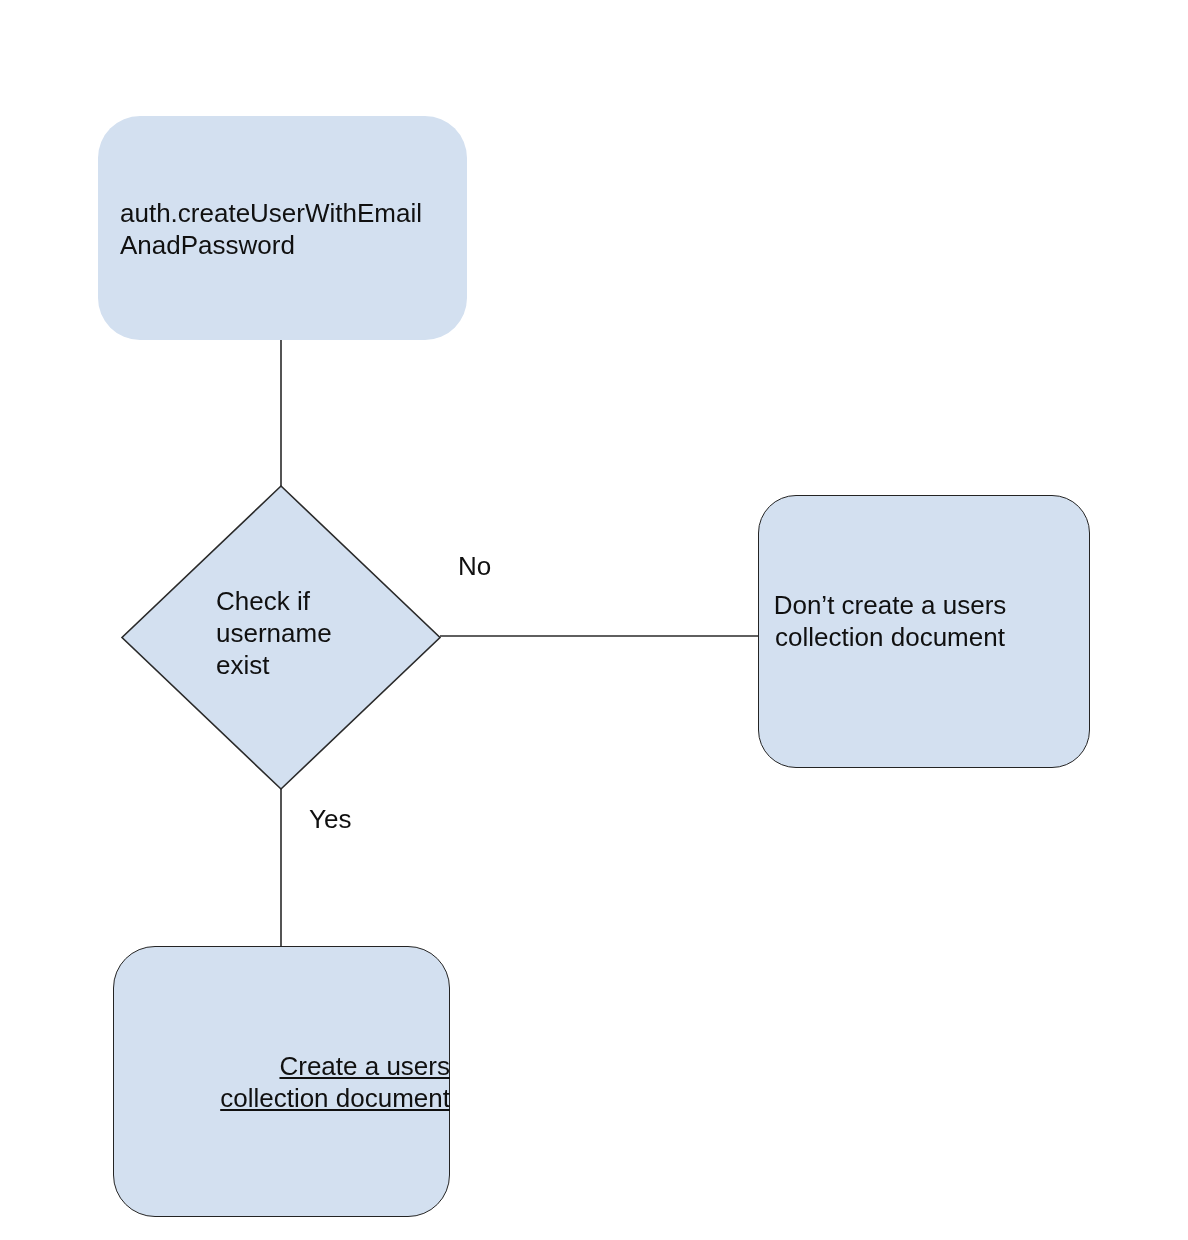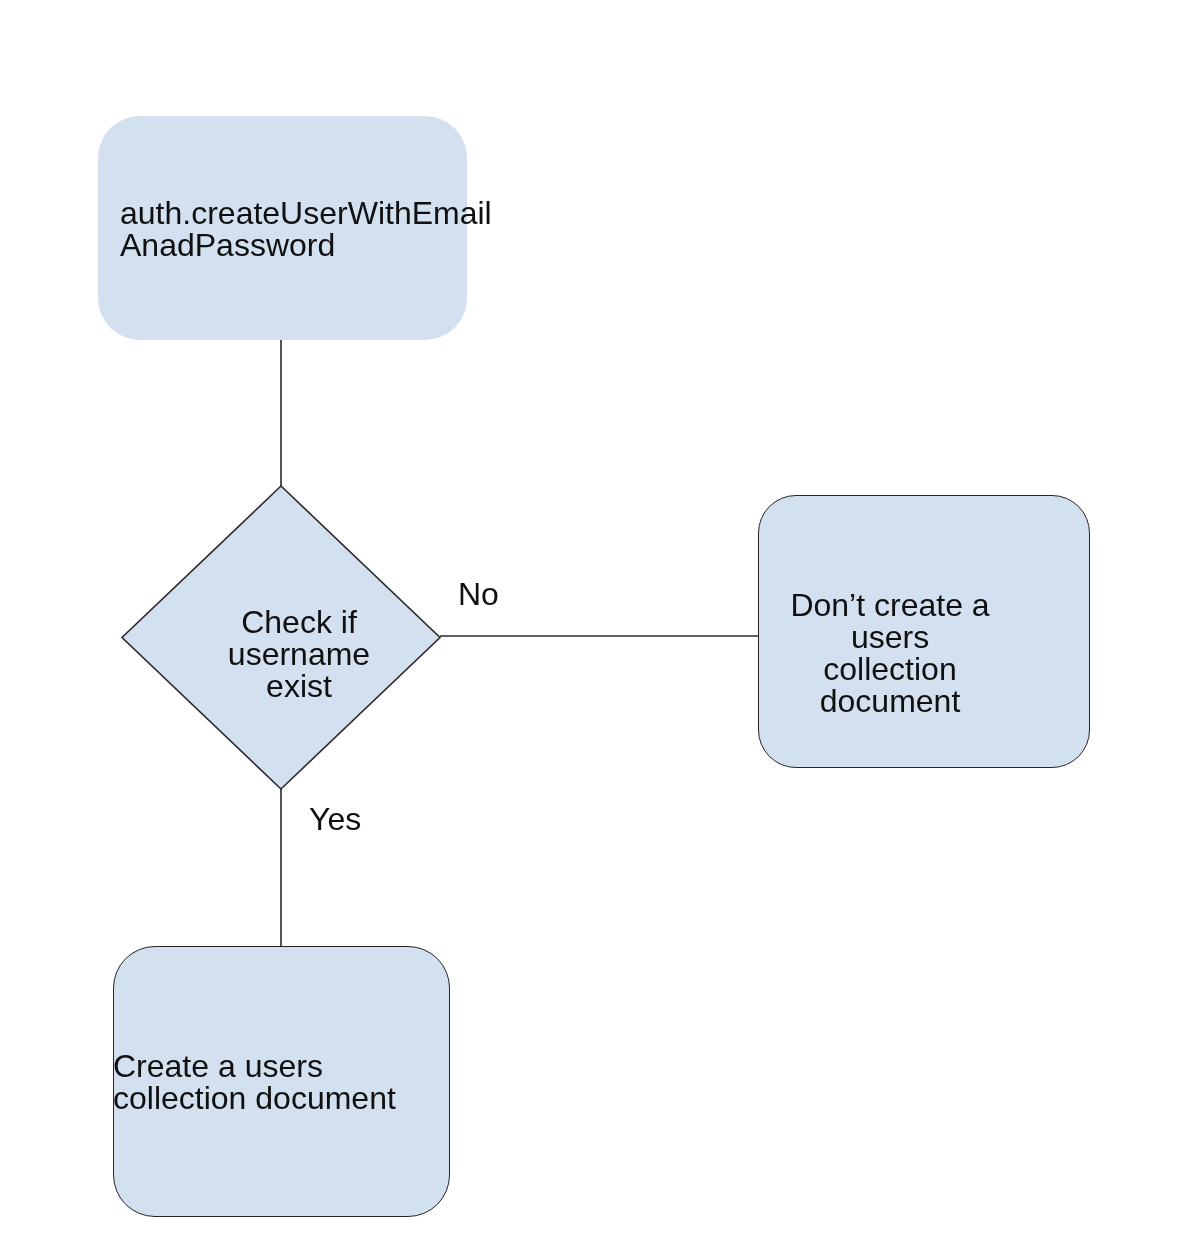--- a/index.html
+++ b/index.html
@@ -53,48 +53,48 @@
     width: 332px; height: 273px;
     border-radius: 38px;
   }
   .node-yes {
     left: 113px; top: 946px;
     width: 337px; height: 271px;
     border-radius: 42px;
   }
   .label {
     position: absolute;
-    font-size: 32px;
+    font-size: 26px;
     line-height: 32px;
     white-space: pre-line;
     color: var(--text);
   }
   .label-start {
     left: 120px; top: 197px;
     width: 340px;
     text-align: left;
   }
   .label-decision {
-    left: 216px; top: 606px;
+    left: 216px; top: 585px;
     width: 150px;
-    text-align: center;
-    margin-left: 8px;
+    text-align: left;
   }
   .label-no-node {
     left: 758px; top: 589px;
     width: 264px;
     text-align: center;
   }
   .label-yes-node {
     left: 113px; top: 1050px;
     width: 337px;
-    text-align: left;
+    text-align: right;
+    text-decoration: underline;
   }
   .edge-label-no {
-    left: 458px; top: 578px;
+    left: 458px; top: 550px;
   }
   .edge-label-yes {
     left: 309px; top: 803px;
   }
 </style>
 </head>
 <body>
 
 <div class="canvas">
 

